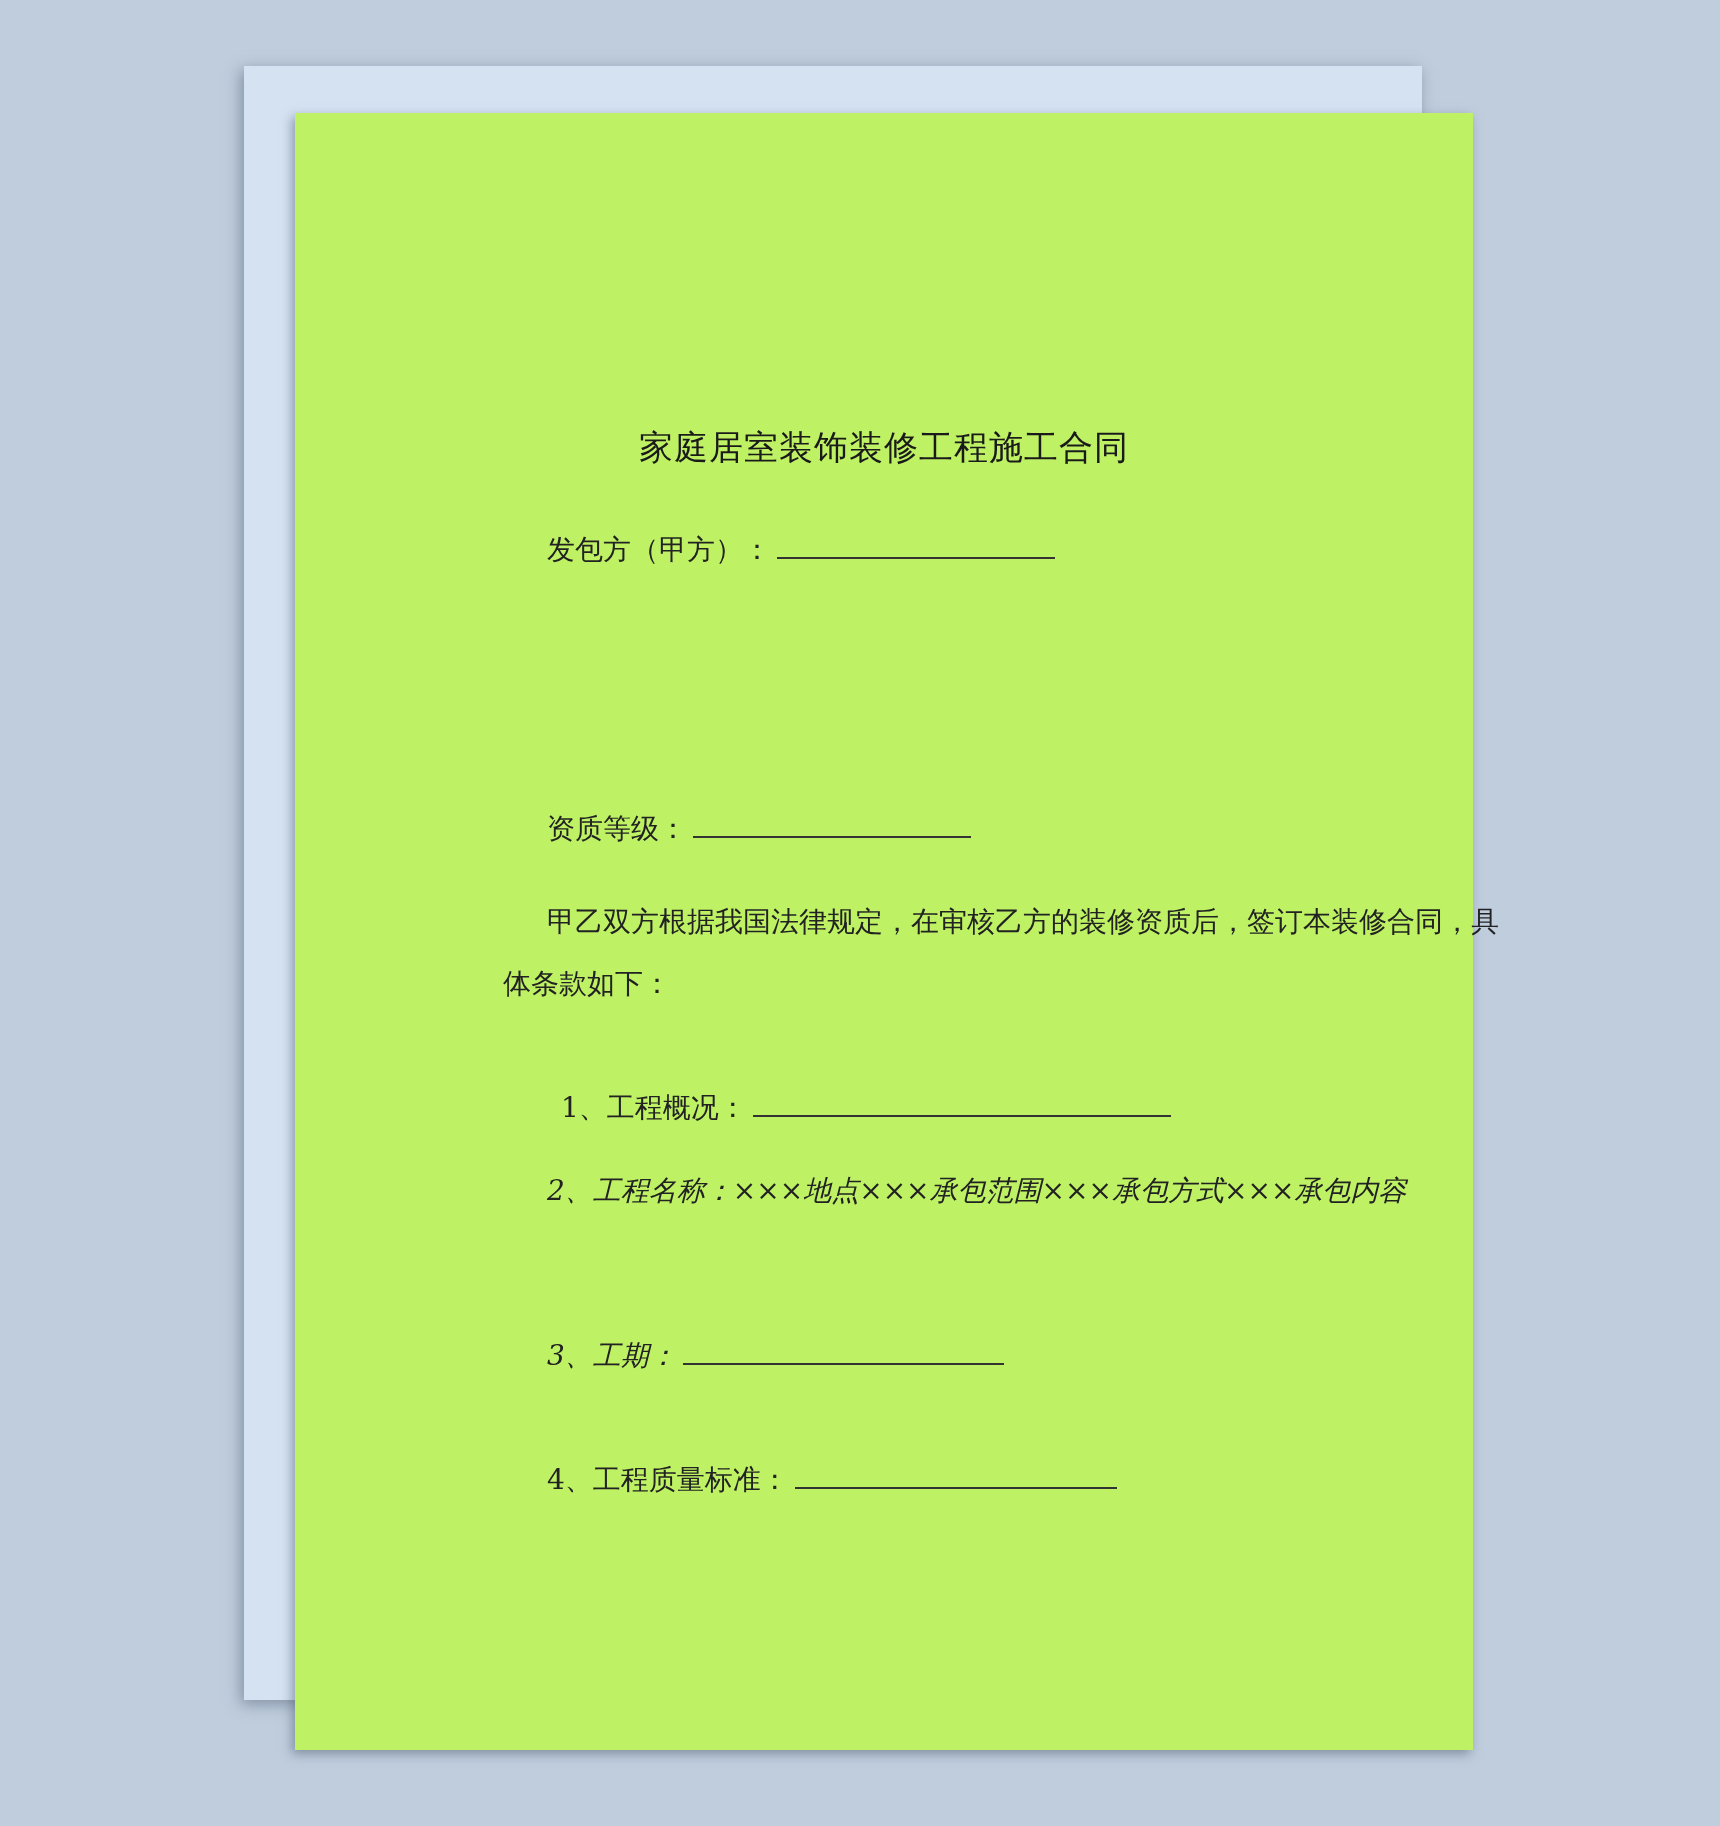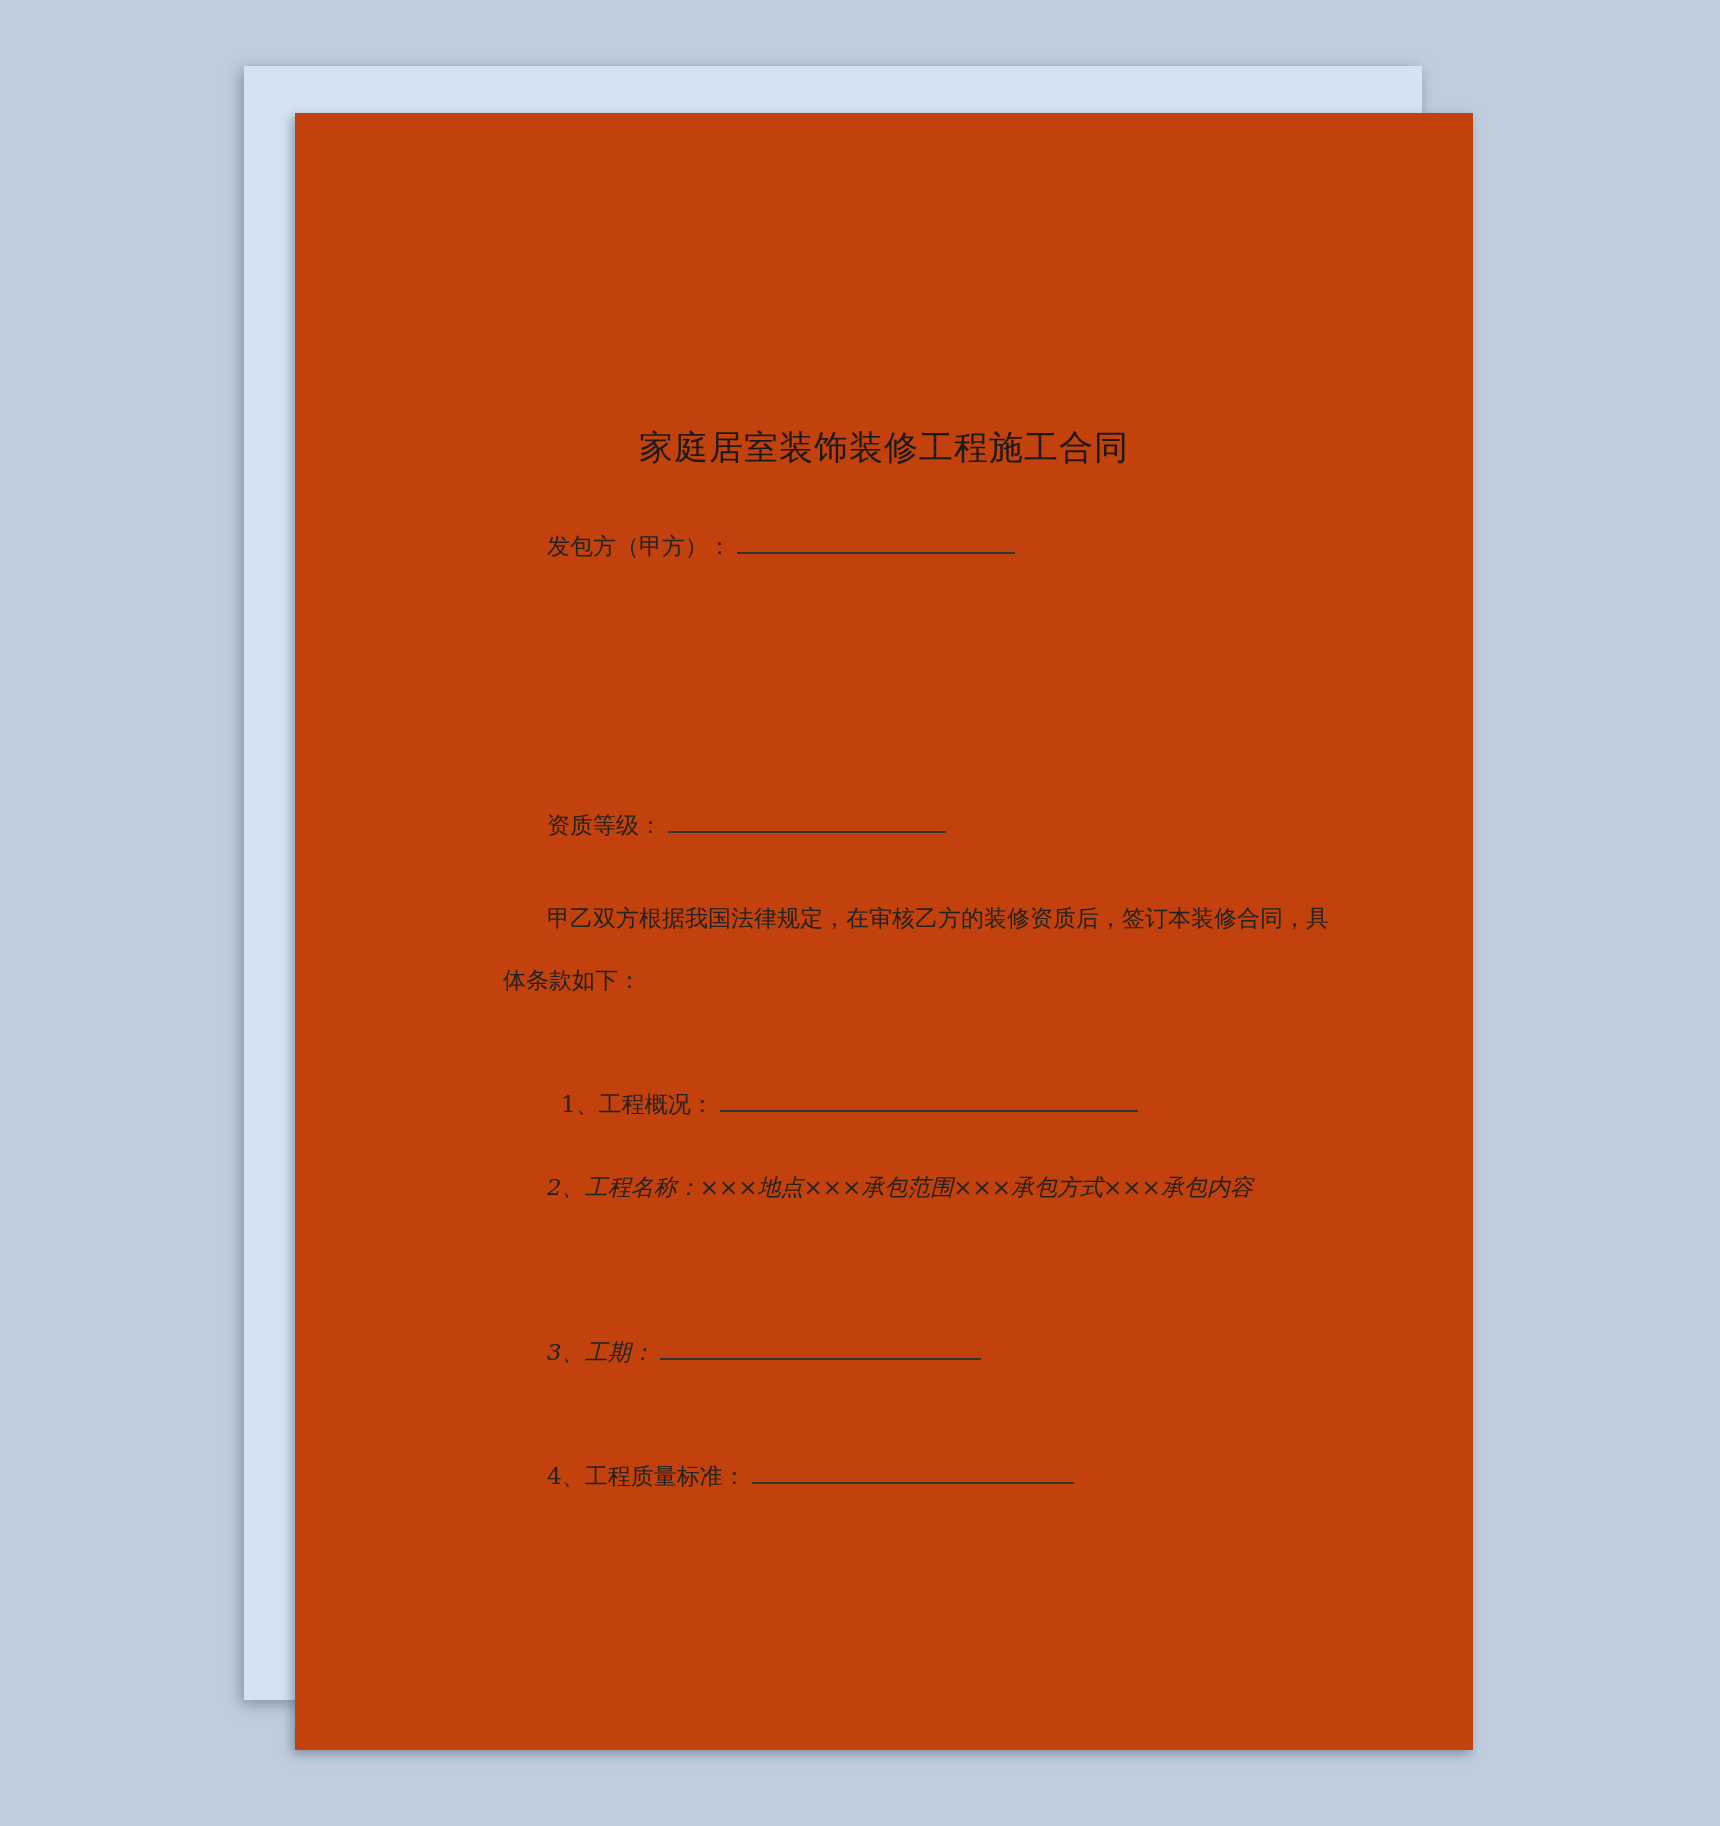--- a/index.html
+++ b/index.html
@@ -1,24 +1,24 @@
 <!DOCTYPE html>
 <html><head>
 <meta charset="utf-8">
 <style>
   html, body { margin:0; padding:0; }
   body { width:1720px; height:1826px; background:#bfcddd; position:relative; overflow:hidden;
          font-family:"DejaVu Serif","Liberation Serif",serif; color:#222; }
   .back-page { position:absolute; left:244px; top:66px; width:1178px; height:1634px; background:#d5e2f2;
                box-shadow: -3px 4px 14px rgba(80,95,115,0.55); }
-  .front-page { position:absolute; left:295px; top:113px; width:1178px; height:1637px; background:#c2410c;
+  .front-page { position:absolute; left:295px; top:113px; width:1178px; height:1637px; background:#bef264;
                 box-shadow: -3px 4px 10px rgba(80,95,115,0.55); }
   .title { position:absolute; left:0; width:100%; top:312px; text-align:center; font-size:34px; letter-spacing:1px;
            color:#1a1a1a; }
-  .line { position:absolute; font-size:23px; white-space:nowrap; color:#222; }
+  .line { position:absolute; font-size:28px; white-space:nowrap; color:#222; }
   .blank { display:inline-block; border-bottom:2px solid #333; height:18px; vertical-align:baseline; margin-left:6px; }
 </style>
 </head>
 <body>
 
 <div class="back-page"></div>
 <div class="front-page">
   <div class="title">家庭居室装饰装修工程施工合同</div>
 
   <div class="line" style="left:252px; top:418px;">

